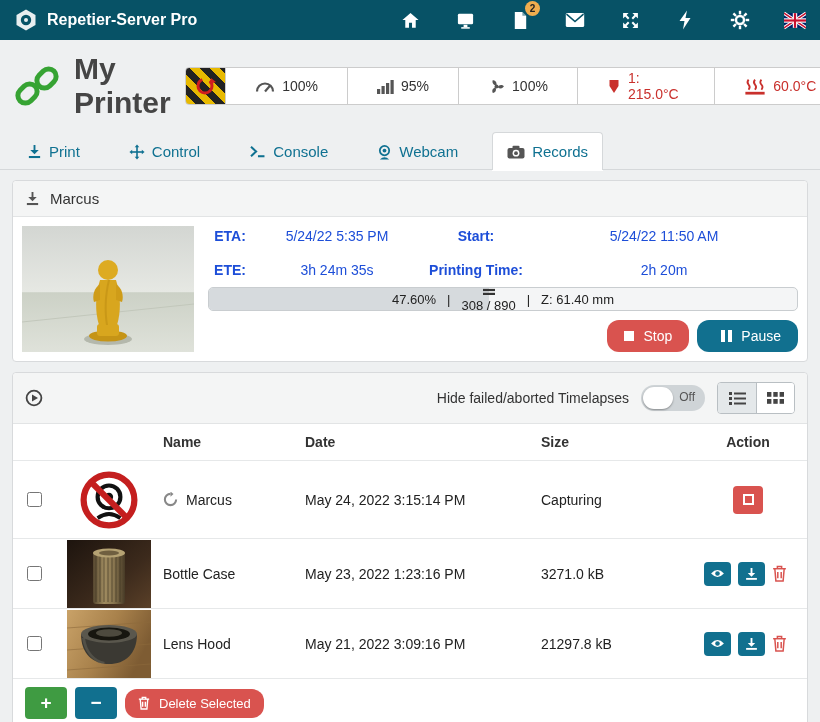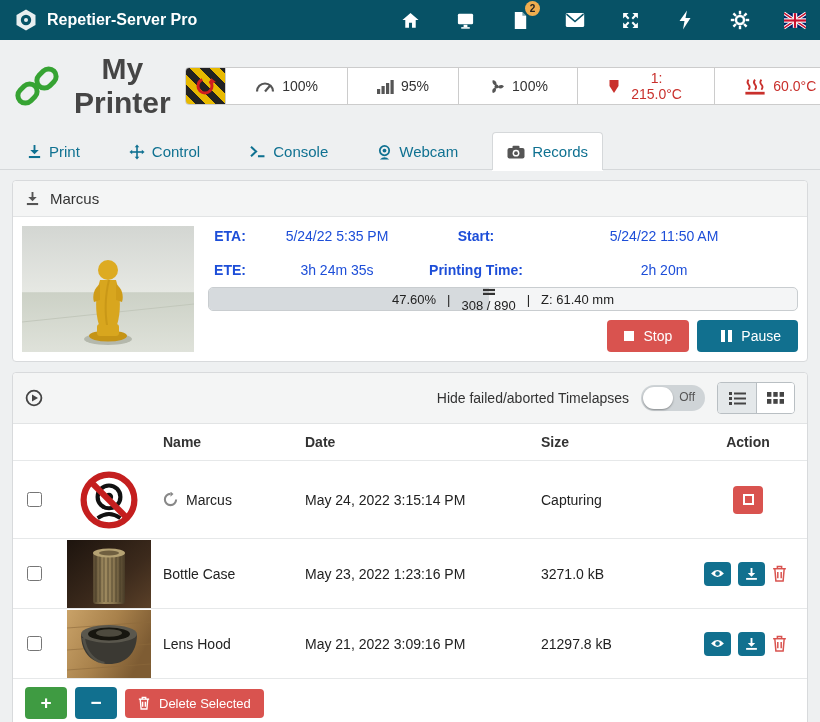--- a/index.html
+++ b/index.html
@@ -11,21 +11,21 @@
   svg{display:block;}
 
   
   .navbar{height:40px;background:var(--navbar);display:flex;align-items:center;padding:0 14px;color:#fff;}
   .brand{display:flex;align-items:center;gap:9px;font-size:16px;font-weight:bold;}
   .nav-icons{margin-left:auto;display:flex;align-items:center;gap:33px;}
   .nav-icon{position:relative;width:22px;height:22px;display:flex;align-items:center;justify-content:center;cursor:pointer;}
   .nav-badge{position:absolute;top:-8px;right:-9px;background:var(--badge);color:#222;font-size:10px;font-weight:bold;border-radius:50%;width:15px;height:15px;display:flex;align-items:center;justify-content:center;}
 
   
-  .printer-header{display:flex;align-items:center;padding:12px 14px 6px;gap:14px;text-align:center;}
+  .printer-header{display:flex;align-items:center;padding:12px 14px 6px;gap:14px;}
   .printer-header h1{font-size:30px;color:#454545;margin:0;font-weight:600;}
   .status-toolbar{margin-left:auto;display:flex;align-items:stretch;height:38px;}
   .seg{display:flex;align-items:center;gap:7px;padding:0 29px;background:#fff;border:1px solid #ccc;border-left:none;font-size:14px;color:#333;}
   .seg.first{border-left:1px solid #ccc;border-radius:4px 0 0 4px;padding:0;}
   .seg.last{border-radius:0 4px 4px 0;}
   .seg.temp{color:var(--temp);}
   .webcam-seg{width:46px;background:repeating-linear-gradient(45deg,#e7b900 0 7px,#222 7px 14px);display:flex;align-items:center;justify-content:center;cursor:pointer;}
   .menu-btn{margin-left:8px;width:36px;border:1px solid #ccc;border-radius:4px;background:#fff;display:flex;align-items:center;justify-content:center;cursor:pointer;}
 
   
@@ -41,21 +41,21 @@
   .job-body{display:flex;gap:14px;padding:9px;}
   .job-thumb{width:172px;height:126px;flex:none;}
   .job-info{flex:1;display:flex;flex-direction:column;padding-top:2px;}
   .info-grid{display:grid;grid-template-columns:44px 170px 108px 1fr;row-gap:18px;font-size:14px;color:#1d4ed8;text-align:center;}
   .info-label{font-weight:bold;}
   .progress{position:relative;height:24px;border:1px solid #c9cdd0;background:#f4f5f6;margin-top:9px;border-radius:5px;overflow:hidden;}
   .progress-fill{position:absolute;top:0;bottom:0;left:0;background:#d6dadd;}
   .progress-text{position:absolute;inset:0;display:flex;align-items:center;justify-content:center;gap:11px;font-size:13px;color:#222;}
   .layers-wrap{display:inline-flex;align-items:center;gap:3px;flex-direction:column;}
   .job-actions{display:flex;justify-content:flex-end;gap:8px;margin-top:9px;}
-  .btn{display:inline-flex;align-items:center;gap:9px;border:none;border-radius:4px;color:#fff;font-size:14px;padding:8px 17px;cursor:pointer;font-family:inherit;}
+  .btn{display:inline-flex;align-items:center;gap:9px;border:none;border-radius:12px;color:#fff;font-size:14px;padding:8px 17px;cursor:pointer;font-family:inherit;}
   .btn-red{background:var(--red);}
   .btn-teal{background:var(--btnteal);padding-left:24px;}
   .stop-glyph{width:10px;height:10px;background:#fff;display:inline-block;}
   .pause-glyph{display:inline-flex;gap:3px;}
   .pause-glyph i{width:4px;height:12px;background:#fff;display:block;}
 
   
   .tl-controls{margin-left:auto;display:flex;align-items:center;gap:12px;font-size:14px;color:#333;}
   .toggle{width:64px;height:26px;border-radius:13px;background:#cfd4d7;position:relative;cursor:pointer;flex:none;}
   .toggle-knob{position:absolute;left:2px;top:2px;width:30px;height:22px;border-radius:11px;background:#fff;box-shadow:0 1px 2px rgba(0,0,0,.35);}

